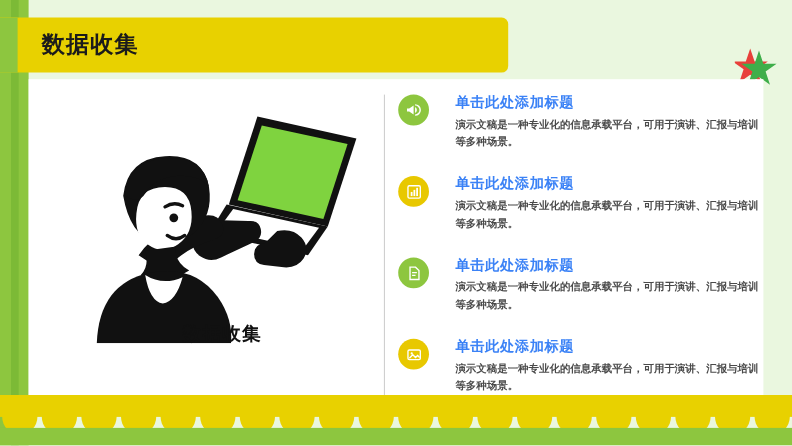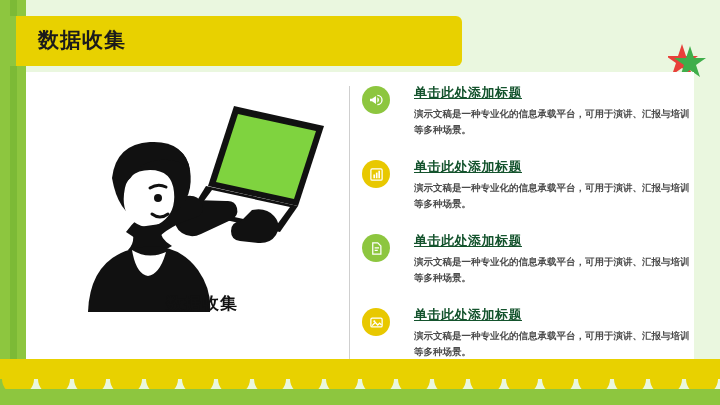--- a/index.html
+++ b/index.html
@@ -61,21 +61,21 @@
   .item{
     position:absolute;left:336px;width:330px;height:auto;
   }
   .dot{
     position:absolute;left:0;top:0;width:28px;height:28px;border-radius:50%;
     display:flex;align-items:center;justify-content:center;
   }
   .dot svg{display:block;}
   .item-head{
     position:absolute;left:52px;top:-2px;
-    font-size:13px;font-weight:bold;color:#14532d;letter-spacing:.5px;text-decoration:underline;
+    font-size:13px;font-weight:bold;color:#3b82f6;letter-spacing:.5px;
   }
   .item-body{
     position:absolute;left:52px;top:20px;width:278px;
     font-size:9.5px;line-height:1.65;color:#4a4a4a;font-weight:bold;
   }
   
   .scallops{
     position:absolute;left:0;bottom:0;width:720px;height:46px;
   }
   .bottom-green{

